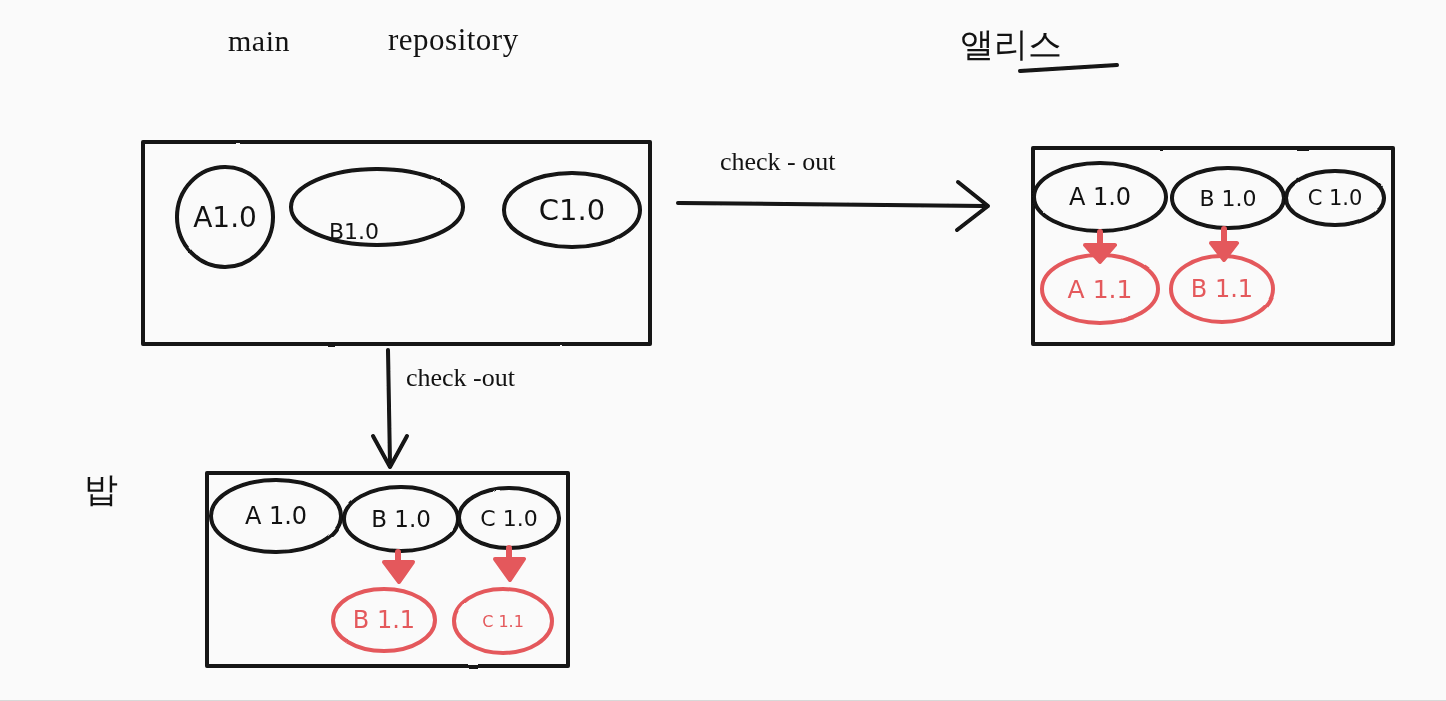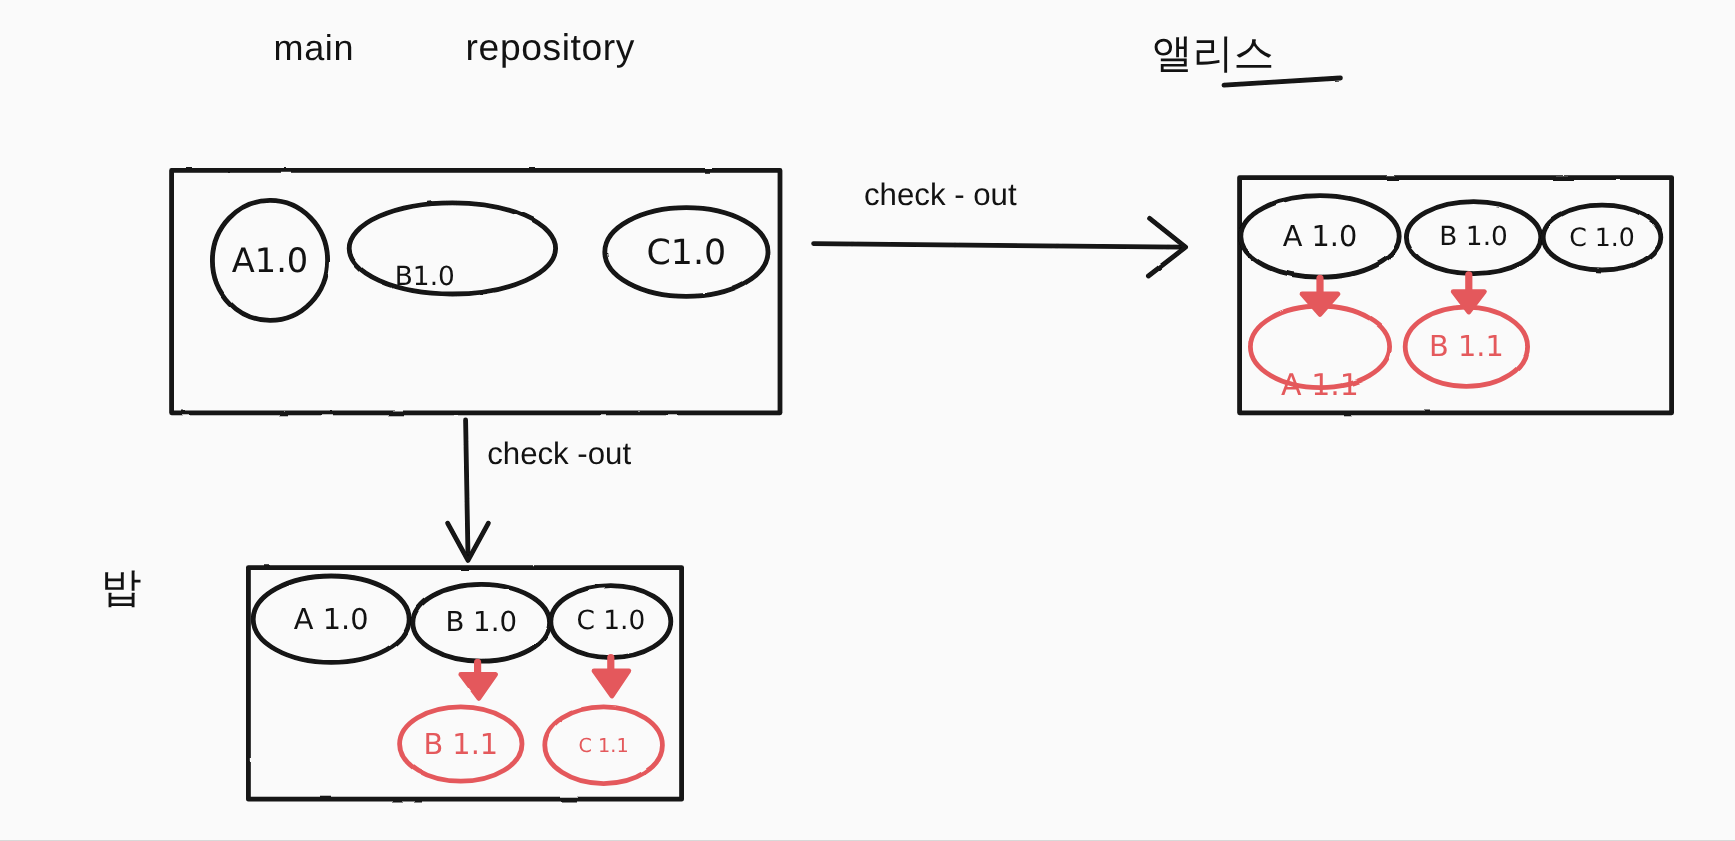--- a/index.html
+++ b/index.html
@@ -20,21 +20,21 @@
   #sketch {
     position: absolute;
     left: 0;
     top: 0;
     width: 1446px;
     height: 701px;
   }
   .hand-text {
     position: absolute;
     color: #121212;
-    font-family: Liberation Sans, sans-serif;
+    font-family: Liberation Serif, serif;
     white-space: nowrap;
     user-select: none;
   }
 
   
   .title-main   { left: 228px;  top: 24px;  font-size: 30px; letter-spacing: .5px; }
   .title-repo   { left: 388px;  top: 22px;  font-size: 31px; letter-spacing: .5px; }
   .title-alice  { left: 960px; top: 22px;  font-size: 34px; letter-spacing: 0px; }
   .title-bob    { left: 84px;   top: 467px; font-size: 34px; }
 
@@ -133,21 +133,21 @@
 
   <div class="hand-text lbl-checkout-v">check -out</div>
 
   <div class="node-label" style="left:225px; top:217px; font-size:28px;text-align:right;">A1.0</div>
   <div class="node-label" style="left:354px; top:207px; font-size:22px;margin-top:24px;">B1.0</div>
   <div class="node-label" style="left:572px; top:210px; font-size:29px;">C1.0</div>
 
   <div class="node-label" style="left:1100px; top:197px; font-size:24px;">A 1.0</div>
   <div class="node-label" style="left:1228px; top:198px; font-size:22px;">B 1.0</div>
   <div class="node-label" style="left:1335px; top:198px; font-size:21px;">C 1.0</div>
-  <div class="node-label red" style="left:1100px; top:289px; font-size:25px;margin-top:32px;">A 1.1</div>
+  <div class="node-label red" style="left:1100px; top:289px; font-size:25px;">A 1.1</div>
   <div class="node-label red" style="left:1222px; top:289px; font-size:24px;">B 1.1</div>
 
   <div class="node-label" style="left:276px; top:516px; font-size:24px;">A 1.0</div>
   <div class="node-label" style="left:401px; top:519px; font-size:23px;">B 1.0</div>
   <div class="node-label" style="left:509px; top:518px; font-size:22px;">C 1.0</div>
   <div class="node-label red" style="left:384px; top:620px; font-size:24px;">B 1.1</div>
   <div class="node-label red" style="left:503px; top:621px; font-size:16px;">C 1.1</div>
 
 </div>
 

